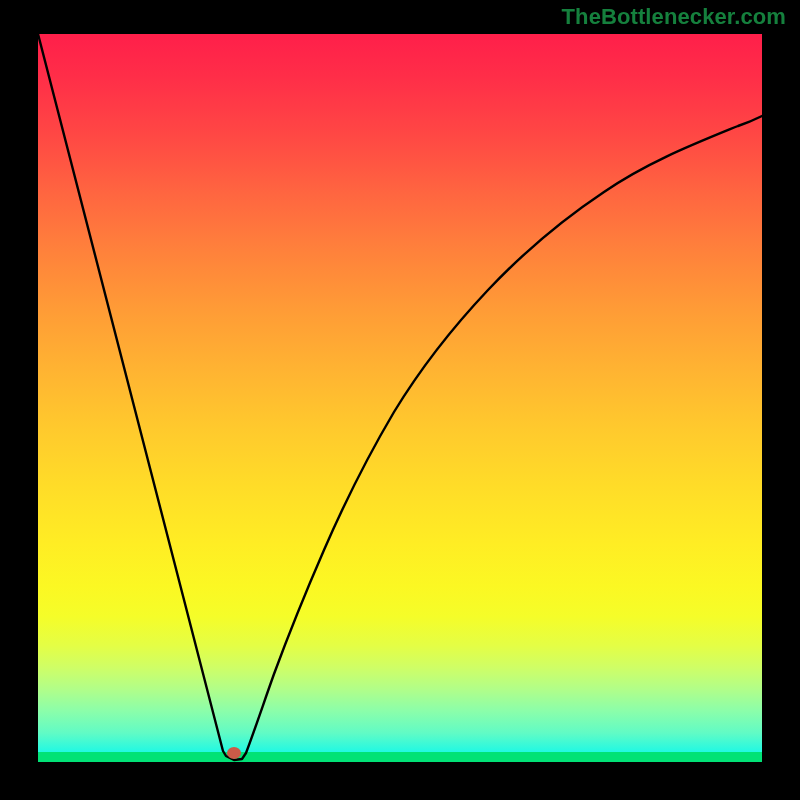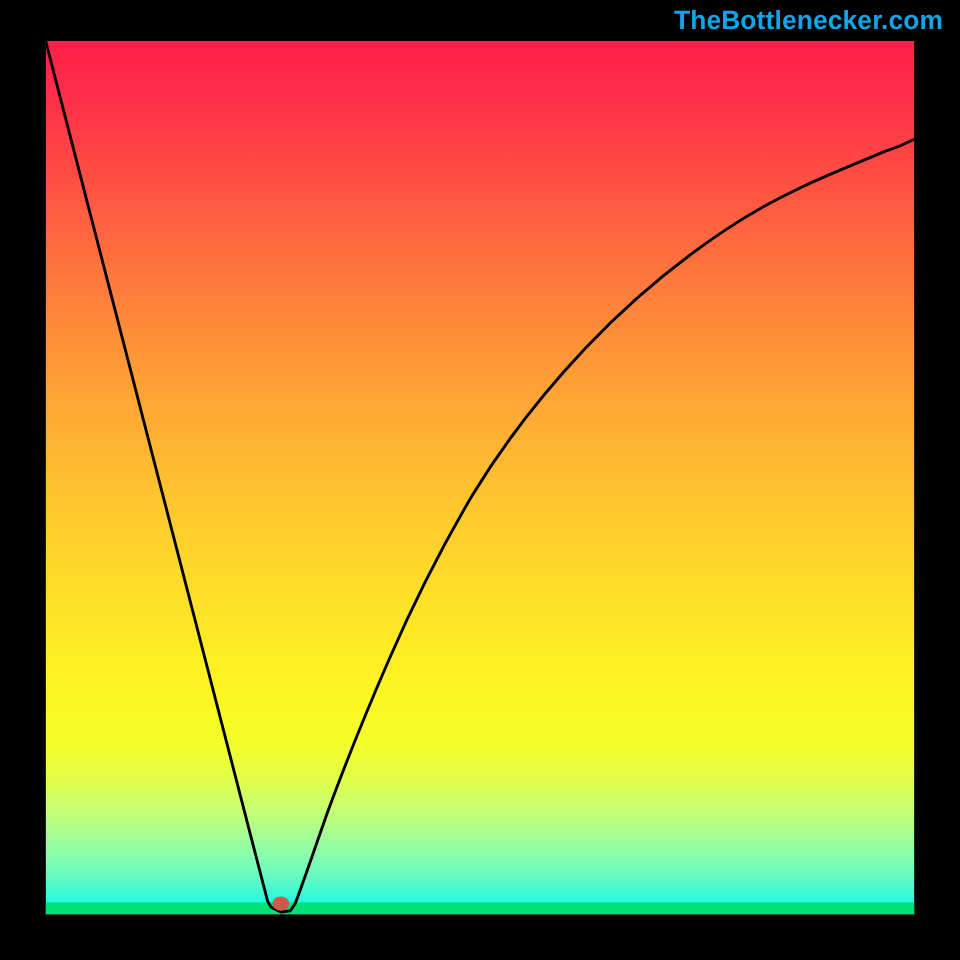--- a/index.html
+++ b/index.html
@@ -77,21 +77,21 @@
     border-radius: 50%;
     background: #cc5a48;
   }
   .watermark {
     position: absolute;
     top: 4px;
     right: 14px;
     font-family: Arial, Helvetica, sans-serif;
     font-size: 22px;
     font-weight: 600;
-    color: #0ea5e9;
+    color: #15803d;
     letter-spacing: 0.1px;
   }
 </style>
 </head>
 <body>
 
 <div class="frame">
 
   <div class="watermark">TheBottlenecker.com</div>
 

